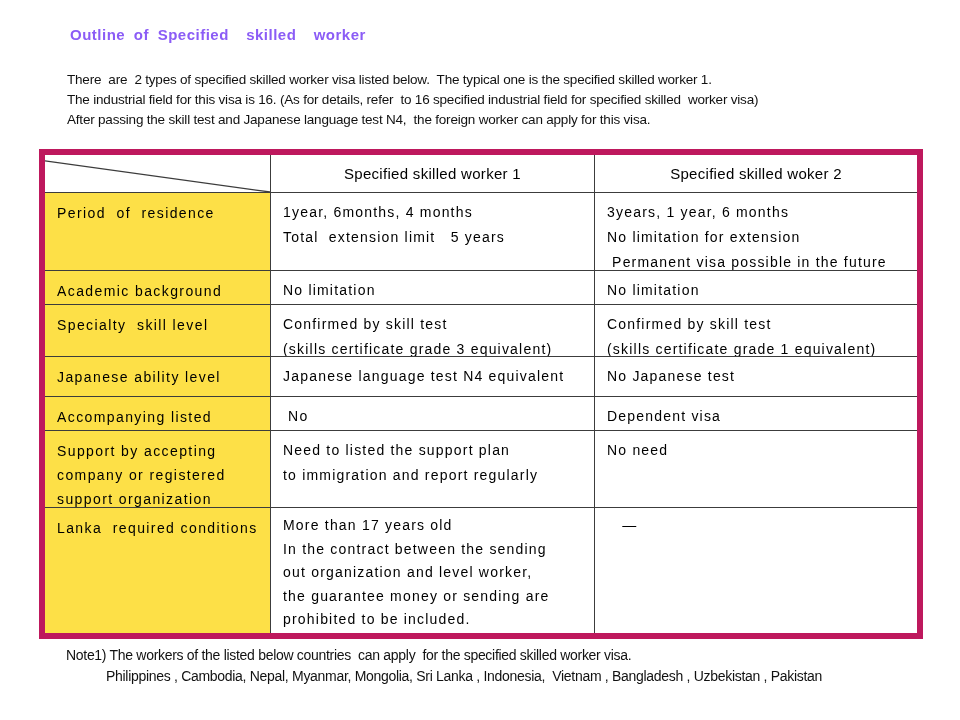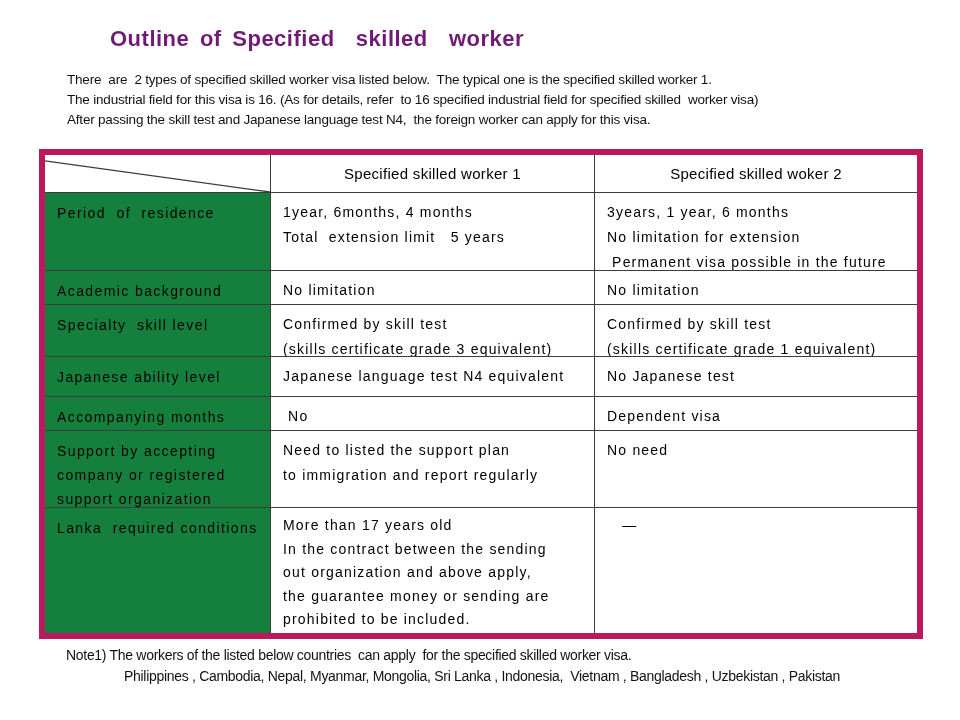--- a/index.html
+++ b/index.html
@@ -6,25 +6,24 @@
   body {
     width: 960px; height: 720px;
     background: #ffffff;
     position: relative;
     font-family: "Liberation Sans", sans-serif;
     color: #000000;
     overflow: hidden;
   }
   .title {
     position: absolute; left: 70px; top: 26px;
-    font-size: 22px; font-weight: bold;
+    font-size: 15px; font-weight: bold;
     letter-spacing: 0.5px; word-spacing: 4px;
     white-space: pre;
-    color: #701a75;
-    margin-left: 40px;
+    color: #8b5cf6;
   }
   .intro {
     position: absolute; left: 67px; top: 70px;
     font-size: 13.5px; line-height: 20px;
     letter-spacing: -0.2px;
     color: #111;
   }
   .intro .ln { white-space: pre-wrap; }
 
   
@@ -51,21 +50,21 @@
 
   .tr-header { height: 38px; }
   .th {
     display: flex; align-items: center; justify-content: center;
     font-size: 15px; letter-spacing: 0.3px;
   }
   .corner { position: relative; background: #ffffff; }
   .corner svg { position: absolute; left: 0; top: 0; width: 100%; height: 100%; display: block; }
 
   .label-cell {
-    background: #15803d;
+    background: #fde047;
     padding: 8px 6px 0 12px;
     line-height: 24px;
     letter-spacing: 1.4px;
   }
   .body-cell {
     padding: 7px 8px 0 12px;
     line-height: 25px;
   }
   .ln { white-space: pre-wrap; }
 
@@ -79,21 +78,21 @@
   .row-other .body-cell { line-height: 23.5px; padding-top: 6px; }
 
   
   .note {
     position: absolute; left: 66px; top: 645px;
     font-size: 14px; line-height: 21px;
     letter-spacing: -0.3px;
     color: #111;
   }
   .note .ln { white-space: pre-wrap; }
-  .note .ln + .ln { margin-left: 58px; }
+  .note .ln + .ln { margin-left: 40px; }
 </style>
 </head>
 <body>
 
 <div class="title">Outline of Specified  skilled  worker</div>
 
 <div class="intro">
     <div class="ln">There  are  2 types of specified skilled worker visa listed below.  The typical one is the specified skilled worker 1.</div>
     <div class="ln">The industrial field for this visa is 16. (As for details, refer  to 16 specified industrial field for specified skilled  worker visa)</div>
     <div class="ln">After passing the skill test and Japanese language test N4,  the foreign worker can apply for this visa.</div>
@@ -158,21 +157,21 @@
     <div class="td col-w1 body-cell">
         <div class="ln">Japanese language test N4 equivalent</div>
       </div>
     <div class="td col-w2 body-cell">
         <div class="ln">No Japanese test</div>
       </div>
   </div>
 
   <div class="tr row-family">
     <div class="td col-label label-cell">
-        <div class="ln">Accompanying months</div>
+        <div class="ln">Accompanying listed</div>
       </div>
     <div class="td col-w1 body-cell">
         <div class="ln"> No</div>
       </div>
     <div class="td col-w2 body-cell">
         <div class="ln">Dependent visa</div>
       </div>
   </div>
 
   <div class="tr row-support">
@@ -190,21 +189,21 @@
       </div>
   </div>
 
   <div class="tr row-other">
     <div class="td col-label label-cell">
         <div class="ln">Lanka  required conditions</div>
       </div>
     <div class="td col-w1 body-cell">
         <div class="ln">More than 17 years old</div>
         <div class="ln">In the contract between the sending</div>
-        <div class="ln">out organization and above apply,</div>
+        <div class="ln">out organization and level worker,</div>
         <div class="ln">the guarantee money or sending are</div>
         <div class="ln">prohibited to be included.</div>
       </div>
     <div class="td col-w2 body-cell">
         <div class="ln">   —</div>
       </div>
   </div>
 </div>
 
 <div class="note">

